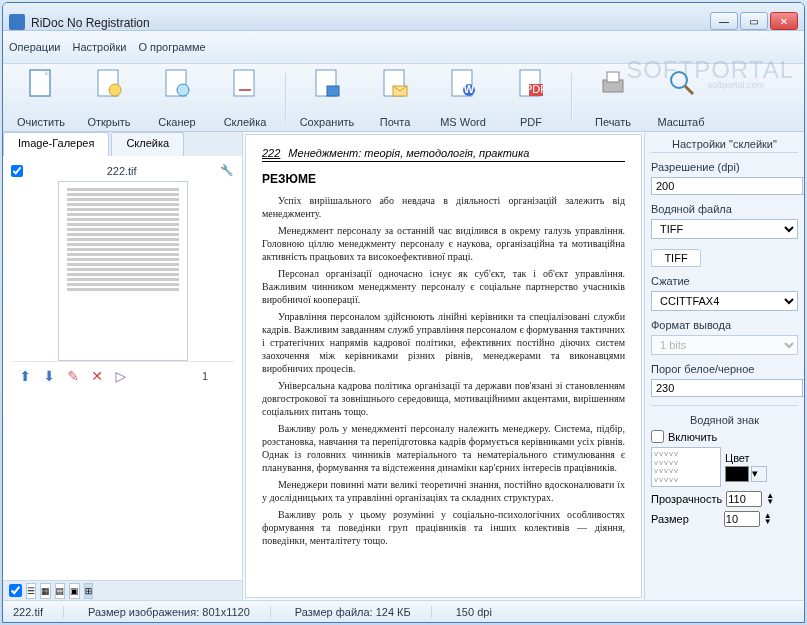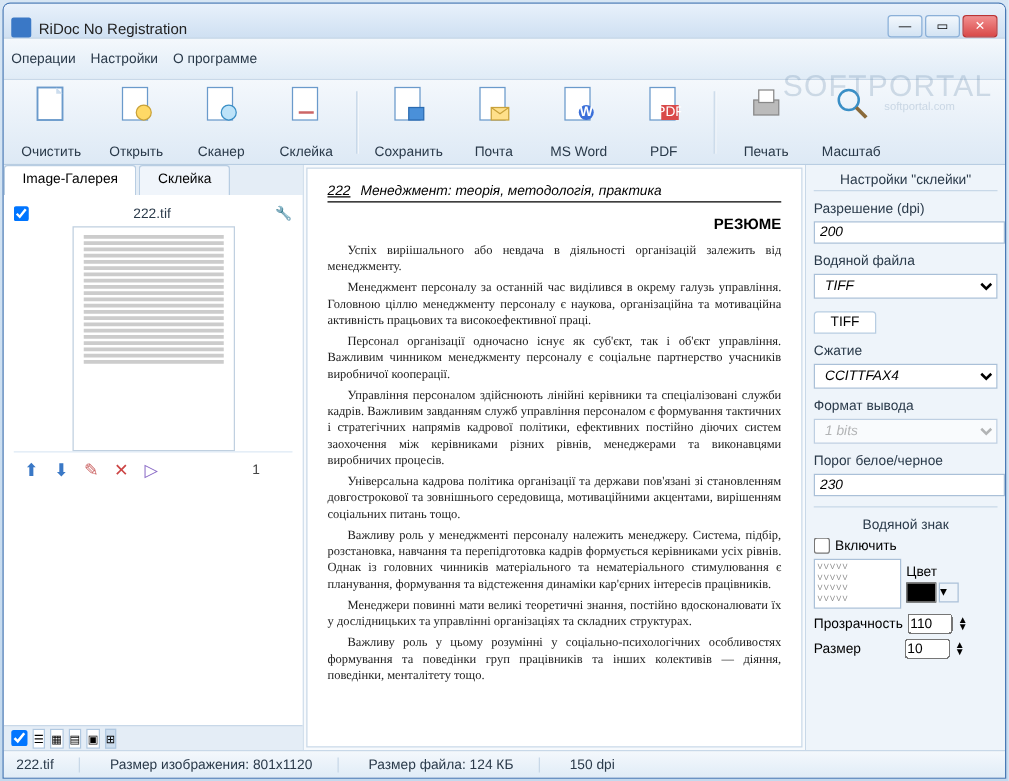--- a/index.html
+++ b/index.html
@@ -31,27 +31,27 @@
 .thumbname { flex:1; text-align:center; color:#2a3a4a;}
 .wrench { color:#3a78c6; cursor:pointer;}
 .thumb { width:130px; height:180px; border:1px solid #c0d0e0; margin:0 auto; background:#fff; padding:4px; font-size:4px; color:#888; overflow:hidden; line-height:5px;}
 .thumb .fake { height:3px; background:#ccc; margin:2px 4px;}
 .gtools { height:28px; display:flex; align-items:center; padding:0 6px; gap:8px; border-top:1px solid #dde9f5;}
 .gtools .gi { width:16px; height:16px; cursor:pointer; display:inline-flex; align-items:center; justify-content:center; font-size:14px;}
 .pagenum { margin-left:auto; padding-right:20px; color:#444;}
 .preview { flex:1; background:#fff; border:1px solid #c8d8e8; margin:2px; padding:12px 16px; overflow:auto; font-family: 'Times New Roman', serif;}
 .preview .pgnum { font-size:11px; text-decoration:underline; margin-right:8px;}
 .preview .pghead { font-size:11px; font-style:italic; border-bottom:1px solid #000; padding-bottom:2px; margin-bottom:10px;}
-.preview h4 { text-align:right; font-size:12px; font-weight:bold; margin:8px 0;}
+.preview h4 { text-align:left; font-size:12px; font-weight:bold; margin:8px 0;}
 .preview p { font-size:10px; line-height:13px; text-align:justify; text-indent:16px; margin-bottom:4px; color:#222; font-family:'Times New Roman',serif;}
 .rightpanel { width:160px; background:#eef4fa; border-left:1px solid #c8d8e8; padding:4px 6px; display:flex; flex-direction:column; gap:4px; overflow:auto;}
 .rhead { text-align:center; font-size:11px; color:#2a3a4a; padding:2px; border-bottom:1px solid #c8d8e8;}
 .rlabel { font-size:11px; color:#2a3a4a; margin-top:4px;}
 .rfield { display:flex; }
-.rfield input, .rfield select { flex:1; border:1px solid #aac0d8; padding:2px 4px; font-size:11px; background:#fff;font-style:italic;}
+.rfield input, .rfield select { flex:1; border:1px solid #aac0d8; padding:2px 4px; font-size:11px; background:#fff;}
 .rfield .dots { width:20px; border:1px solid #aac0d8; border-left:none; background:#f0f5fb; text-align:center; cursor:pointer;}
 .rtab { border:1px solid #b8cde2; background:#fff; padding:2px 8px; width:50px; text-align:center; margin-top:6px; border-radius:3px 3px 0 0;}
 .rgroup { border-top:1px solid #c8d8e8; margin-top:4px; padding-top:4px;}
 .rrow { display:flex; align-items:center; gap:4px; margin-top:4px;}
 .rrow label { font-size:11px;}
 .wmprev { width:70px; height:40px; border:1px solid #aac0d8; background:#fff; display:flex; flex-direction:column; justify-content:space-around; padding:2px;}
 .wmprev div { font-size:6px; letter-spacing:1px; color:#888;}
 .statusbar { height:22px; background:linear-gradient(to bottom,#f4f8fc,#e0ecf7); border-top:1px solid #c8d8e8; display:flex; align-items:center; padding:0 10px; gap:24px; font-size:11px; color:#2a3a4a;}
 .statusbar .cell { border-right:1px solid #c8d8e8; padding-right:20px;}
 .bottombar { height:20px; background:#e4edf6; border-top:1px solid #c8d8e8; display:flex; align-items:center; padding:0 6px; gap:4px;}

